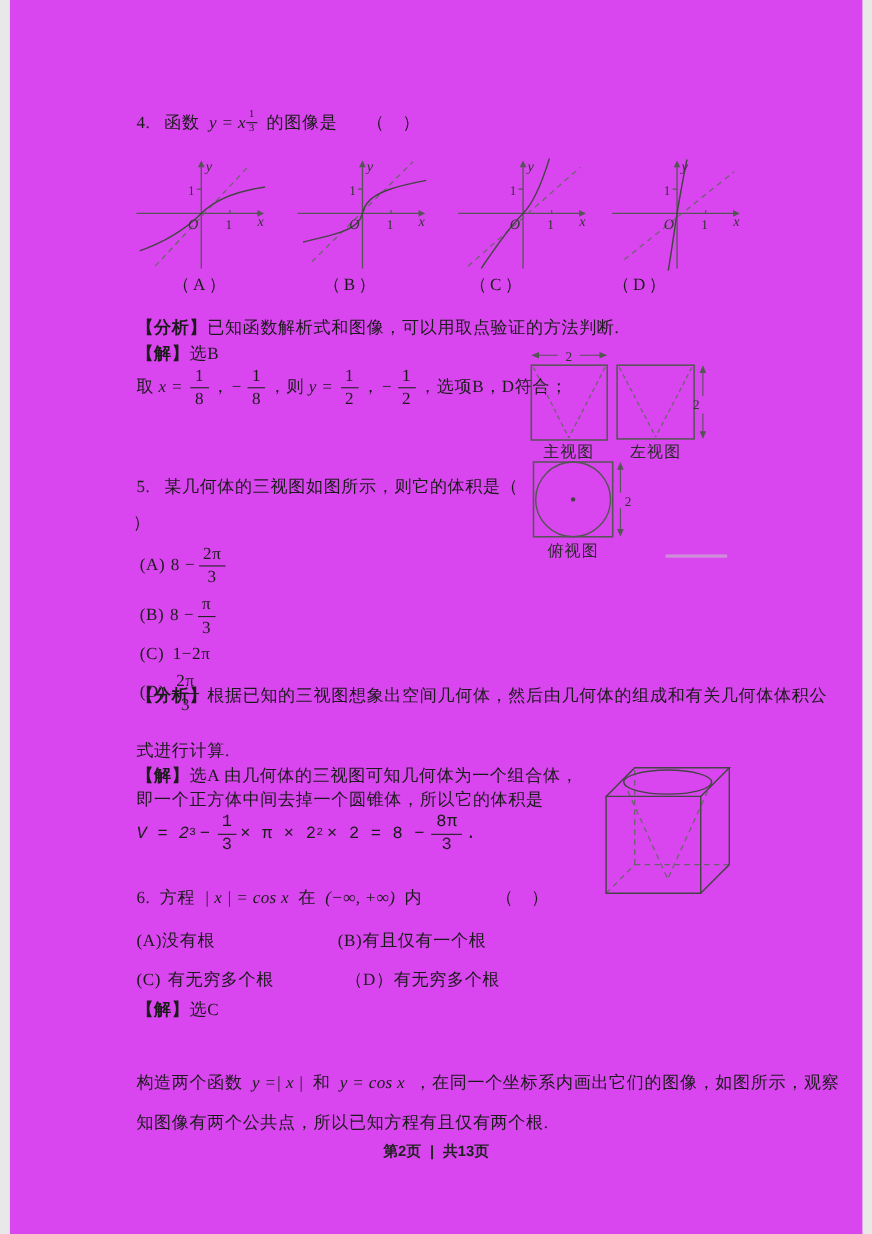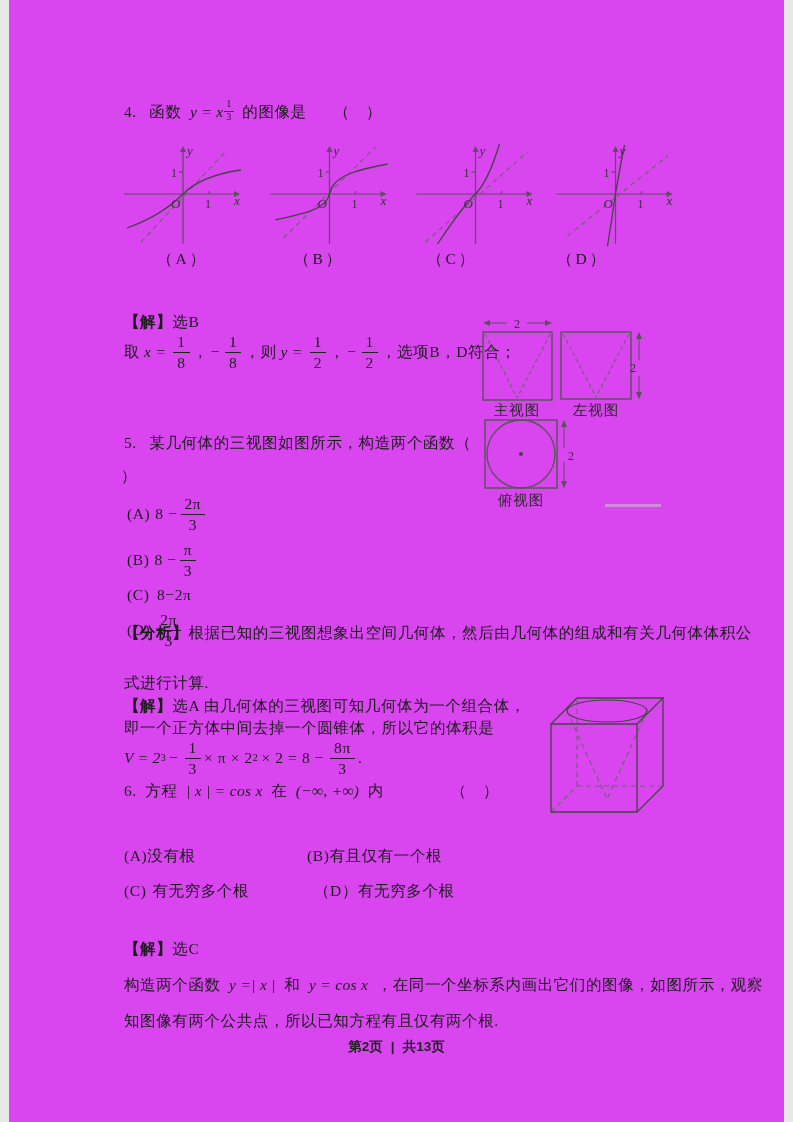--- a/index.html
+++ b/index.html
@@ -114,20 +114,23 @@
     <text x="50" y="66" class="mlabel">O</text>
     <text x="84" y="66" class="num">1</text>
     <text x="50" y="35" class="num">1</text>
   </svg>
 
   <div class="cap" style="left:148px; top:249px;">（A）</div>
   <div class="cap" style="left:285px; top:249px;">（B）</div>
   <div class="cap" style="left:418px; top:249px;">（C）</div>
   <div class="cap" style="left:548px; top:249px;">（D）</div>
 
+  <div class="line" style="left:115px; top:288px;">
+    <span class="bold">【分析】</span><span>已知函数解析式和图像，可以用取点验证的方法判断.</span>
+  </div>
   <div class="line" style="left:115px; top:311px;">
     <span class="bold">【解】</span><span>选B</span>
   </div>
 
   <div class="line vcenter" style="left:115px; top:330px; height:44px;">
     <span>取</span>
     <span class="math" style="margin:0 4px;">x =</span>
     <span class="frac">
         <span class="fn">1</span>
         <span class="fd">8</span>
@@ -180,21 +183,21 @@
     <line x1="89" y1="116" x2="89" y2="138" stroke="#555" stroke-width="1"></line>
     <line x1="89" y1="152" x2="89" y2="172" stroke="#555" stroke-width="1"></line>
     <path d="M89,110 l-3,7 h6 z" fill="#555"></path>
     <path d="M89,178 l-3,-7 h6 z" fill="#555"></path>
     <text x="93" y="150" class="num" text-anchor="start">2</text>
     <text x="46" y="195" class="cjk" text-anchor="middle">俯视图</text>
   </svg>
 
   <div class="line" style="left:115px; top:432px;">
     <span>5.</span>
-    <span style="margin-left:8px;">某几何体的三视图如图所示，构造两个函数（</span>
+    <span style="margin-left:8px;">某几何体的三视图如图所示，则它的体积是（</span>
   </div>
   <div class="line" style="left:112px; top:465px;">）</div>
 
   <div class="line vcenter" style="left:118px; top:492px; height:44px;">
     <span>(A)</span>
     <span style="margin-left:5px;">8 −</span>
     <span class="frac">
         <span class="fn">2π</span>
         <span class="fd">3</span>
       </span>
@@ -202,41 +205,41 @@
   <div class="line vcenter" style="left:118px; top:538px; height:44px;">
     <span>(B)</span>
     <span style="margin-left:5px;">8 −</span>
     <span class="frac">
         <span class="fn">π</span>
         <span class="fd">3</span>
       </span>
   </div>
   <div class="line" style="left:118px; top:584px;">
     <span>(C)</span>
-    <span style="margin-left:3px;">8−2π</span>
+    <span style="margin-left:3px;">1−2π</span>
   </div>
   <div class="line vcenter" style="left:118px; top:608px; height:44px;">
     <span>(D)</span>
     <span class="frac" style="margin-left:6px;">
         <span class="fn">2π</span>
         <span class="fd">3</span>
       </span>
   </div>
 
   <div class="line" style="left:115px; top:622px;">
     <span class="bold">【分析】</span><span>根据已知的三视图想象出空间几何体，然后由几何体的组成和有关几何体体积公</span>
   </div>
   <div class="line" style="left:115px; top:672px;">式进行计算.</div>
 
   <div class="line" style="left:115px; top:695px;">
     <span class="bold">【解】</span><span>选A  由几何体的三视图可知几何体为一个组合体，</span>
   </div>
   <div class="line" style="left:115px; top:717px;">即一个正方体中间去掉一个圆锥体，所以它的体积是</div>
 
-  <div class="line vcenter" style="left:115px; top:736px; height:44px;">
+  <div class="line vcenter" style="left:115px; top:736px; height:44px;font-family:Liberation Mono, monospace;">
     <span class="math">V = 2</span>
       <sup class="expo">3</sup>
     <span style="margin:0 3px;">−</span>
     <span class="frac">
         <span class="fn">1</span>
         <span class="fd">3</span>
       </span>
     <span>× π × 2</span>
       <sup class="expo">2</sup>
     <span style="margin:0 3px;">× 2 = 8 −</span>
@@ -252,21 +255,21 @@
     <path d="M14,128 L40,102 M40,102 L126,102 M40,102 L40,14" stroke="#666" stroke-width="1.1" stroke-dasharray="5 4" fill="none"></path>
 
     <path d="M30,27 L70,115 M110,27 L70,115" stroke="#666" stroke-width="1.1" stroke-dasharray="5 4" fill="none"></path>
 
     <path d="M14,40 L100,40 L100,128 L14,128 Z" fill="none" stroke="#444" stroke-width="1.3"></path>
     <path d="M14,40 L40,14 L126,14 L100,40 M126,14 L126,102 L100,128" fill="none" stroke="#444" stroke-width="1.3"></path>
 
     <ellipse cx="70" cy="27" rx="40" ry="11" fill="none" stroke="#444" stroke-width="1.2"></ellipse>
   </svg>
 
-  <div class="line" style="left:115px; top:780px;">
+  <div class="line" style="left:115px; top:806px;">
     <span>6.</span>
     <span style="margin-left:4px;">方程</span>
     <span class="math" style="margin:0 4px;">| x | = cos x</span>
     <span>在</span>
     <span class="math" style="margin:0 4px;">(−∞, +∞)</span>
     <span>内</span>
     <span class="gap60"></span>
     <span>（　）</span>
   </div>
 
@@ -276,21 +279,21 @@
   <div class="line" style="left:298px; top:845px;">
     <span>(B)</span><span>有且仅有一个根</span>
   </div>
   <div class="line" style="left:115px; top:880px;">
     <span>(C)</span><span style="margin-left:6px;">有无穷多个根</span>
   </div>
   <div class="line" style="left:305px; top:880px;">
     <span>（D）</span><span>有无穷多个根</span>
   </div>
 
-  <div class="line" style="left:115px; top:938px;text-align:right;">
+  <div class="line" style="left:115px; top:908px;text-align:right;">
     <span class="bold">【解】</span><span>选C</span>
   </div>
 
   <div class="line" style="left:115px; top:974px;">
     <span>构造两个函数</span>
     <span class="math" style="margin:0 4px;">y =| x |</span>
     <span>和</span>
     <span class="math" style="margin:0 4px;">y = cos x</span>
     <span>，在同一个坐标系内画出它们的图像，如图所示，观察</span>
   </div>

